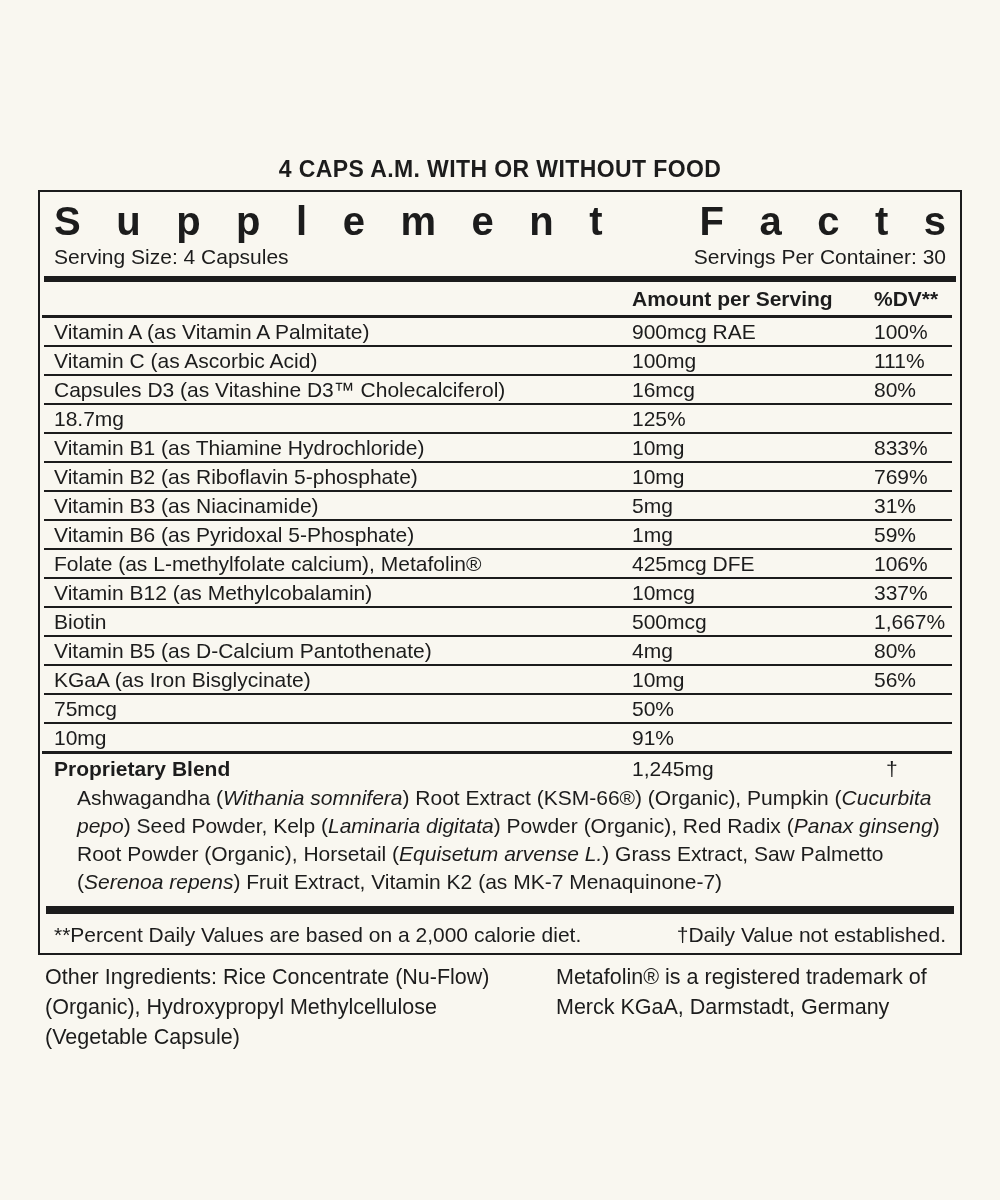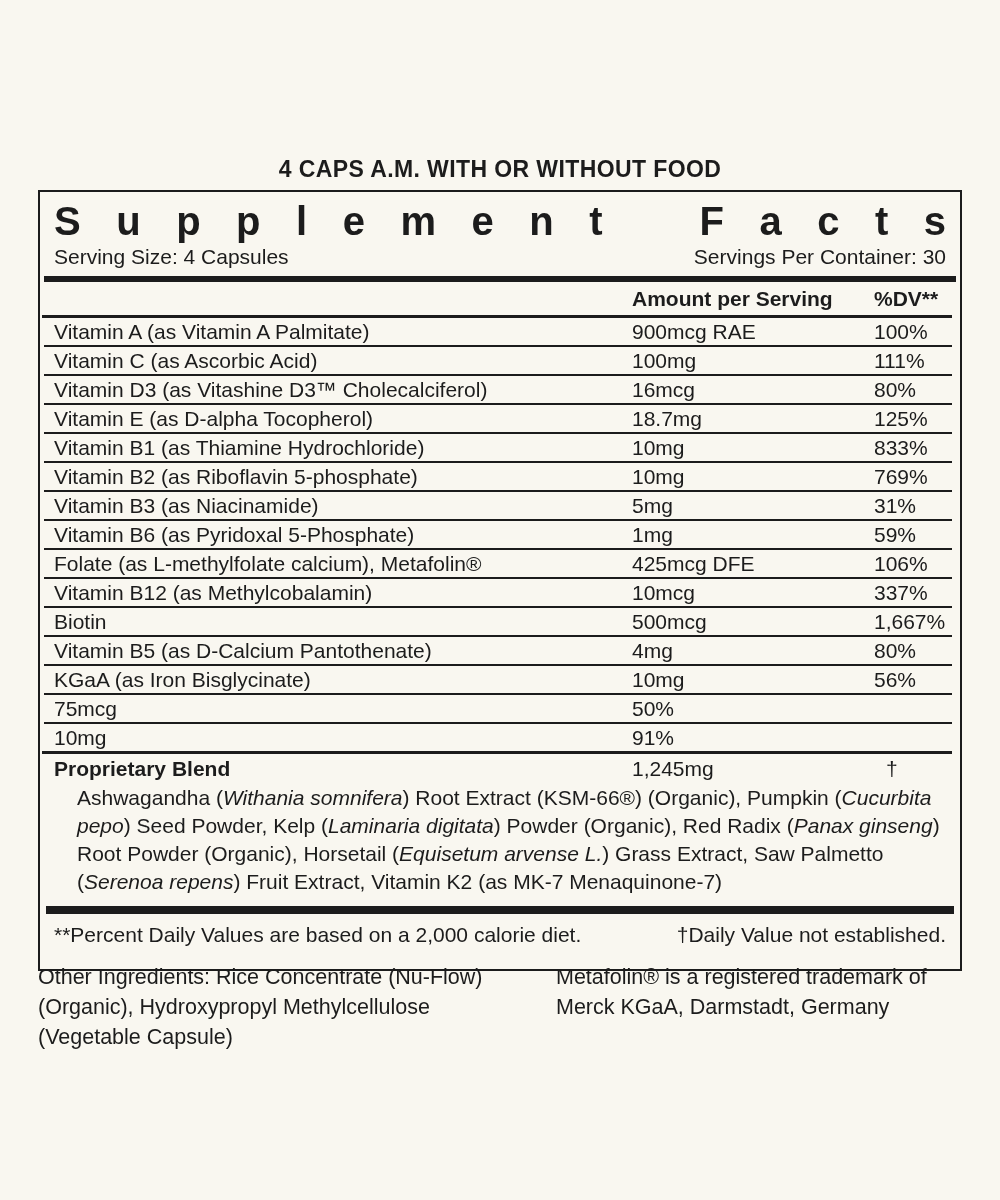--- a/index.html
+++ b/index.html
@@ -52,25 +52,25 @@
   .blend-row{min-height:30px;}
   .blend-name{font-weight:700;}
   .dagger{padding-left:12px;}
   .blend-desc{
     padding:0 12px 10px 37px;
     font-size:21px;line-height:28px;
   }
 
   .footnote-row{
     display:flex;justify-content:space-between;
-    padding:9px 14px 22px 14px;font-size:21px;
+    padding:9px 14px 6px 14px;font-size:21px;
   }
 
   .below-left{
-    position:absolute;left:38px;top:962px;width:482px;
+    position:absolute;left:45px;top:962px;width:482px;
     font-size:21.5px;line-height:30px;
   }
   .below-right{
     position:absolute;left:556px;top:962px;width:388px;
     font-size:21.5px;line-height:30px;
   }
 </style>
 </head>
 <body>
 
@@ -123,28 +123,27 @@
       <div class="sep"></div>
 
       <div class="row">
         <span>Vitamin C (as Ascorbic Acid)</span>
         <span>100mg</span>
         <span>111%</span>
       </div>
       <div class="sep"></div>
 
       <div class="row">
-        <span>Vitamin D3 (as Vitashine D3™ Cholecalciferol)</span>
+        <span>Capsules D3 (as Vitashine D3™ Cholecalciferol)</span>
         <span>16mcg</span>
         <span>80%</span>
       </div>
       <div class="sep"></div>
 
       <div class="row">
-        <span>Vitamin E (as D-alpha Tocopherol)</span>
         <span>18.7mg</span>
         <span>125%</span>
       </div>
       <div class="sep"></div>
 
       <div class="row">
         <span>Vitamin B1 (as Thiamine Hydrochloride)</span>
         <span>10mg</span>
         <span>833%</span>
       </div>

